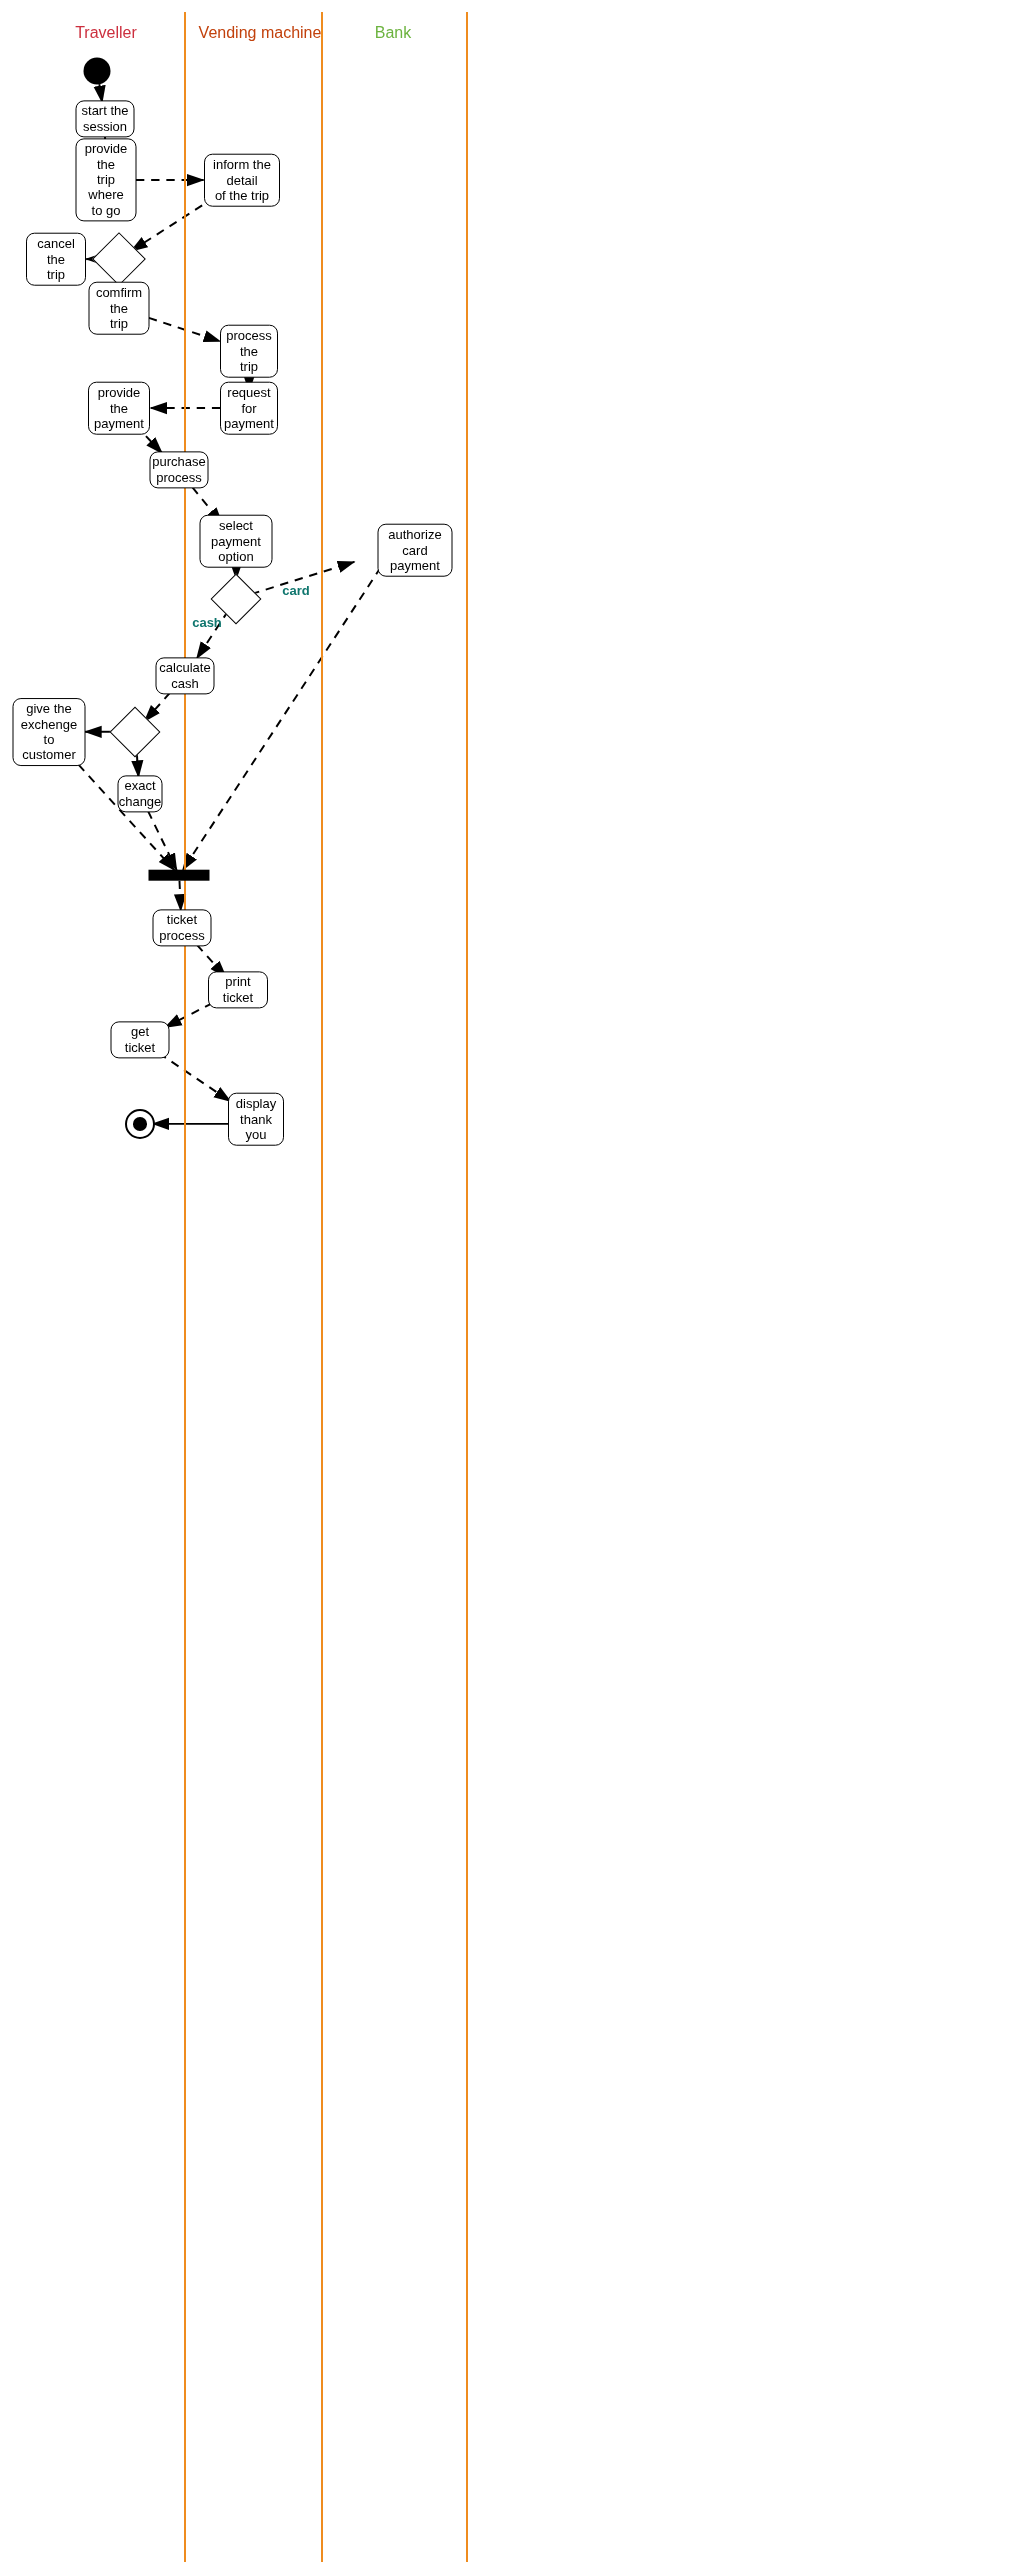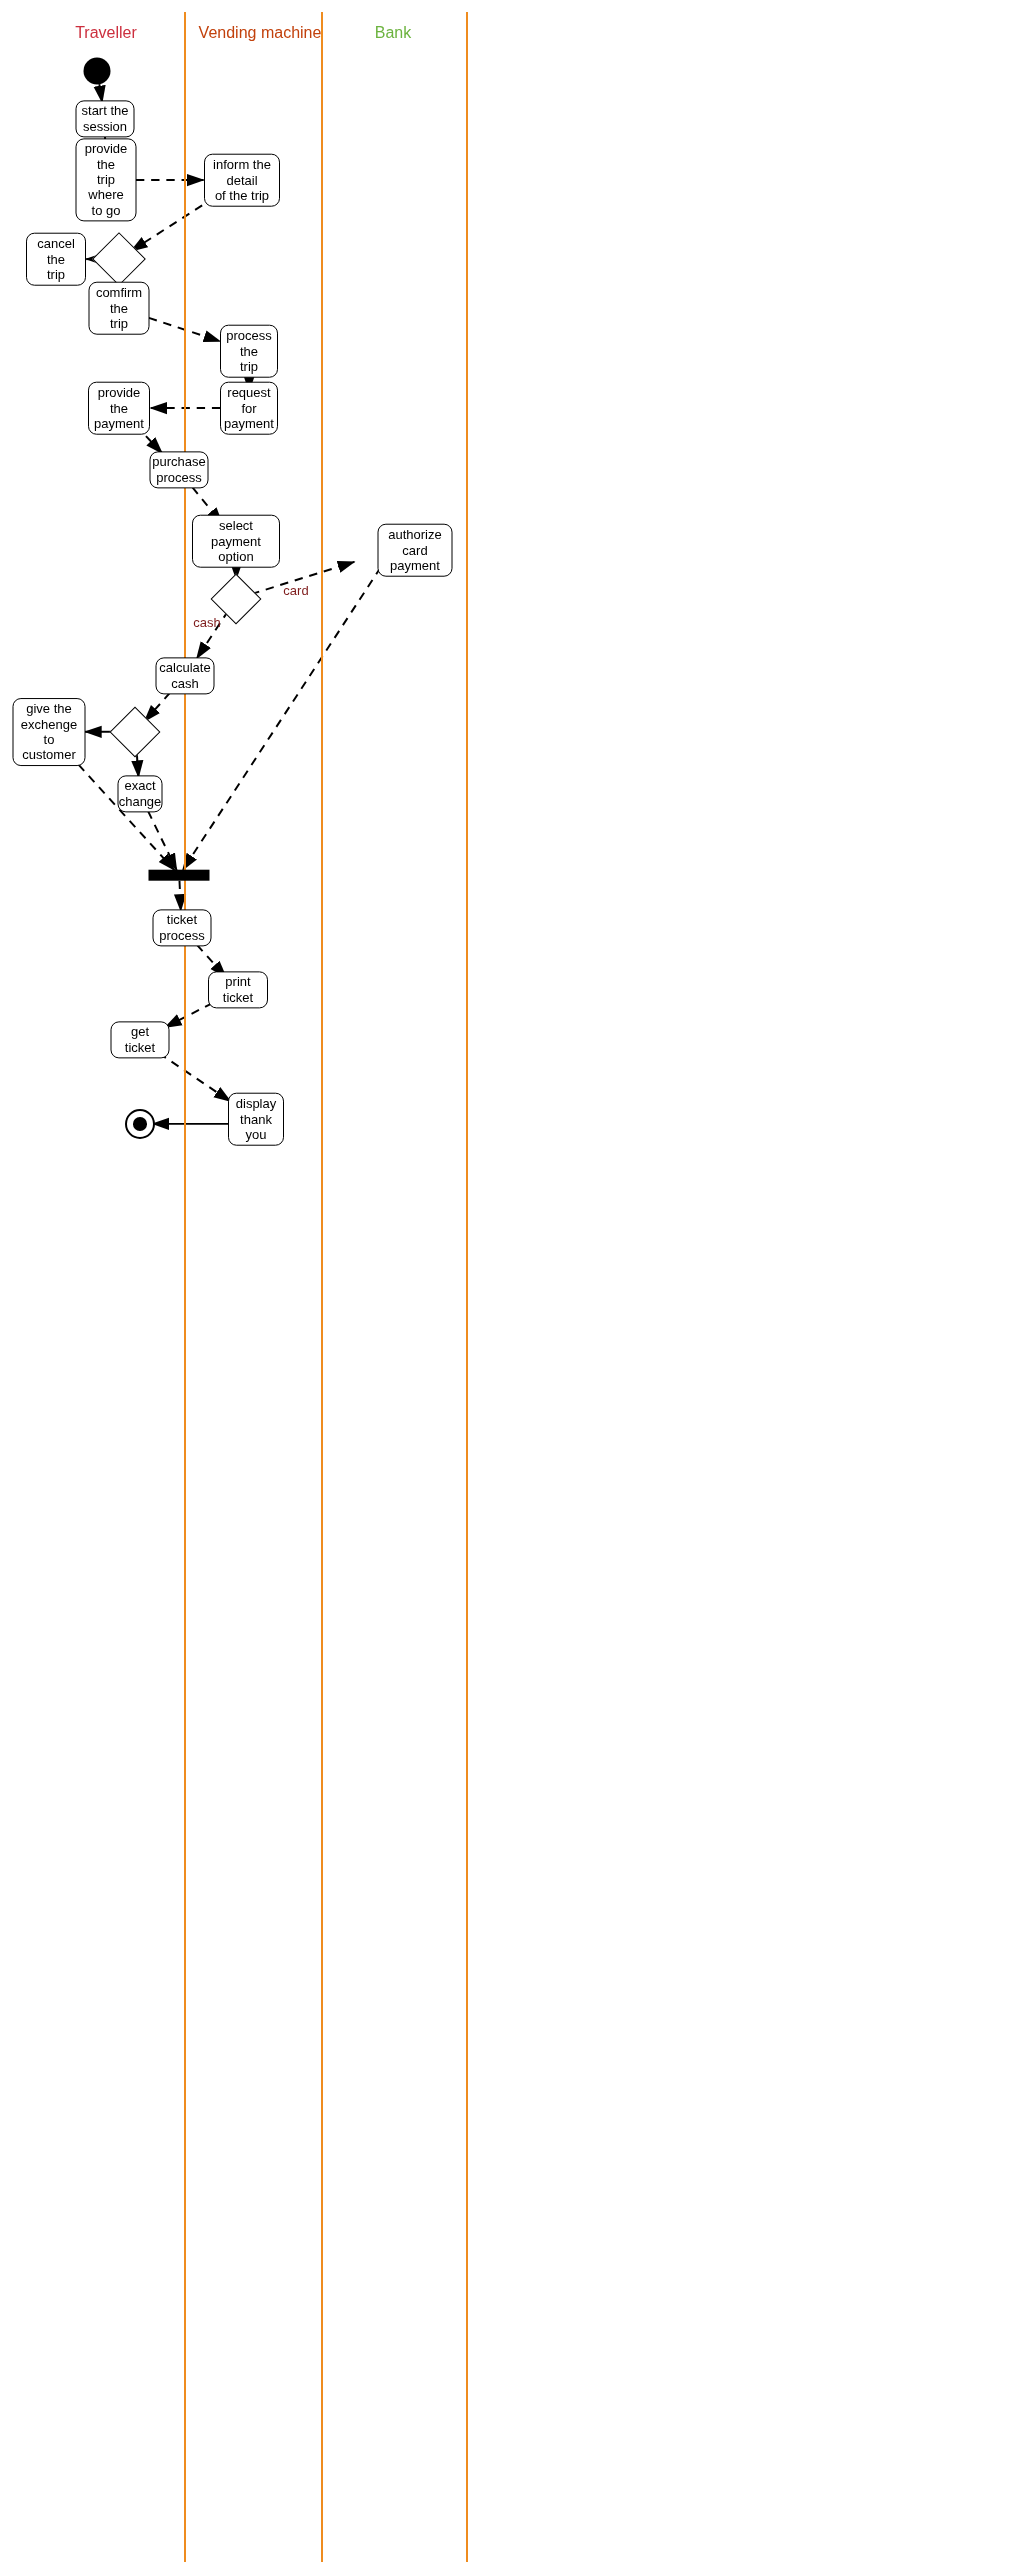--- a/index.html
+++ b/index.html
@@ -6,21 +6,21 @@
   html,body{margin:0;padding:0;background:#ffffff;}
   body{font-family:"Liberation Sans",sans-serif;}
   #canvas{position:relative;width:1033px;height:2576px;background:#fff;overflow:hidden;}
   svg#wires{position:absolute;left:0;top:0;width:1033px;height:2576px;}
   .lane-line{position:absolute;top:0;width:2.3px;background:#ef8c1f;}
   .lane-title{position:absolute;font-size:16px;white-space:nowrap;transform:translateX(-50%);}
   .node{position:absolute;box-sizing:border-box;border:1.5px solid #000;background:#fff;
         border-radius:8.4px;display:flex;align-items:flex-start;justify-content:center;
         text-align:center;font-size:13px;line-height:1.18;color:#000;transform:translate(-50%,-50%);
         padding:2.3px 4.6px;}
-  .edge-label{position:absolute;font-size:13px;color:#7f1d1d;transform:translate(-50%,-50%);white-space:nowrap;}
+  .edge-label{position:absolute;font-size:13px;color:#0f766e;transform:translate(-50%,-50%);white-space:nowrap;font-weight:bold;}
   .start-node{position:absolute;width:27px;height:27px;border-radius:50%;background:#000;transform:translate(-50%,-50%);}
   .end-node{position:absolute;width:26px;height:26px;border-radius:50%;border:2.3px solid #000;background:#fff;
             transform:translate(-50%,-50%);display:flex;align-items:center;justify-content:center;}
   .end-node i{display:block;width:13.7px;height:13.7px;border-radius:50%;background:#000;}
   .join-bar{position:absolute;height:10.6px;background:#000;transform:translate(-50%,-50%);}
 </style>
 </head>
 <body>
 
 <div id="canvas">
@@ -103,21 +103,21 @@
 payment</span>
       </div>
       <div class="node" style="left: 119px; top: 408px; width: 62px; min-height: 34px;">
         <span style="white-space: pre-line;">provide the
 payment</span>
       </div>
       <div class="node" style="left: 179px; top: 470px; width: 59px; min-height: 34px;">
         <span style="white-space: pre-line;">purchase
 process</span>
       </div>
-      <div class="node" style="left: 236px; top: 541px; width: 88px; min-height: 34px;">
+      <div class="node" style="left: 236px; top: 541px; width: 73px; min-height: 34px;">
         <span style="white-space: pre-line;">select payment
 option</span>
       </div>
       <div style="position: absolute; left: 236px; top: 599px; width: 36px; height: 36px; transform: translate(-50%, -50%) rotate(45deg); border: 1.8px solid rgb(0, 0, 0); background: rgb(255, 255, 255); box-sizing: border-box;"></div>
       <div class="node" style="left: 392px; top: 550px; width: 75px; min-height: 34px; margin-left: 23px;">
         <span style="white-space: pre-line;">authorize card
 payment</span>
       </div>
       <div class="node" style="left: 185px; top: 676px; width: 59px; min-height: 34px;">
         <span style="white-space: pre-line;">calculate

